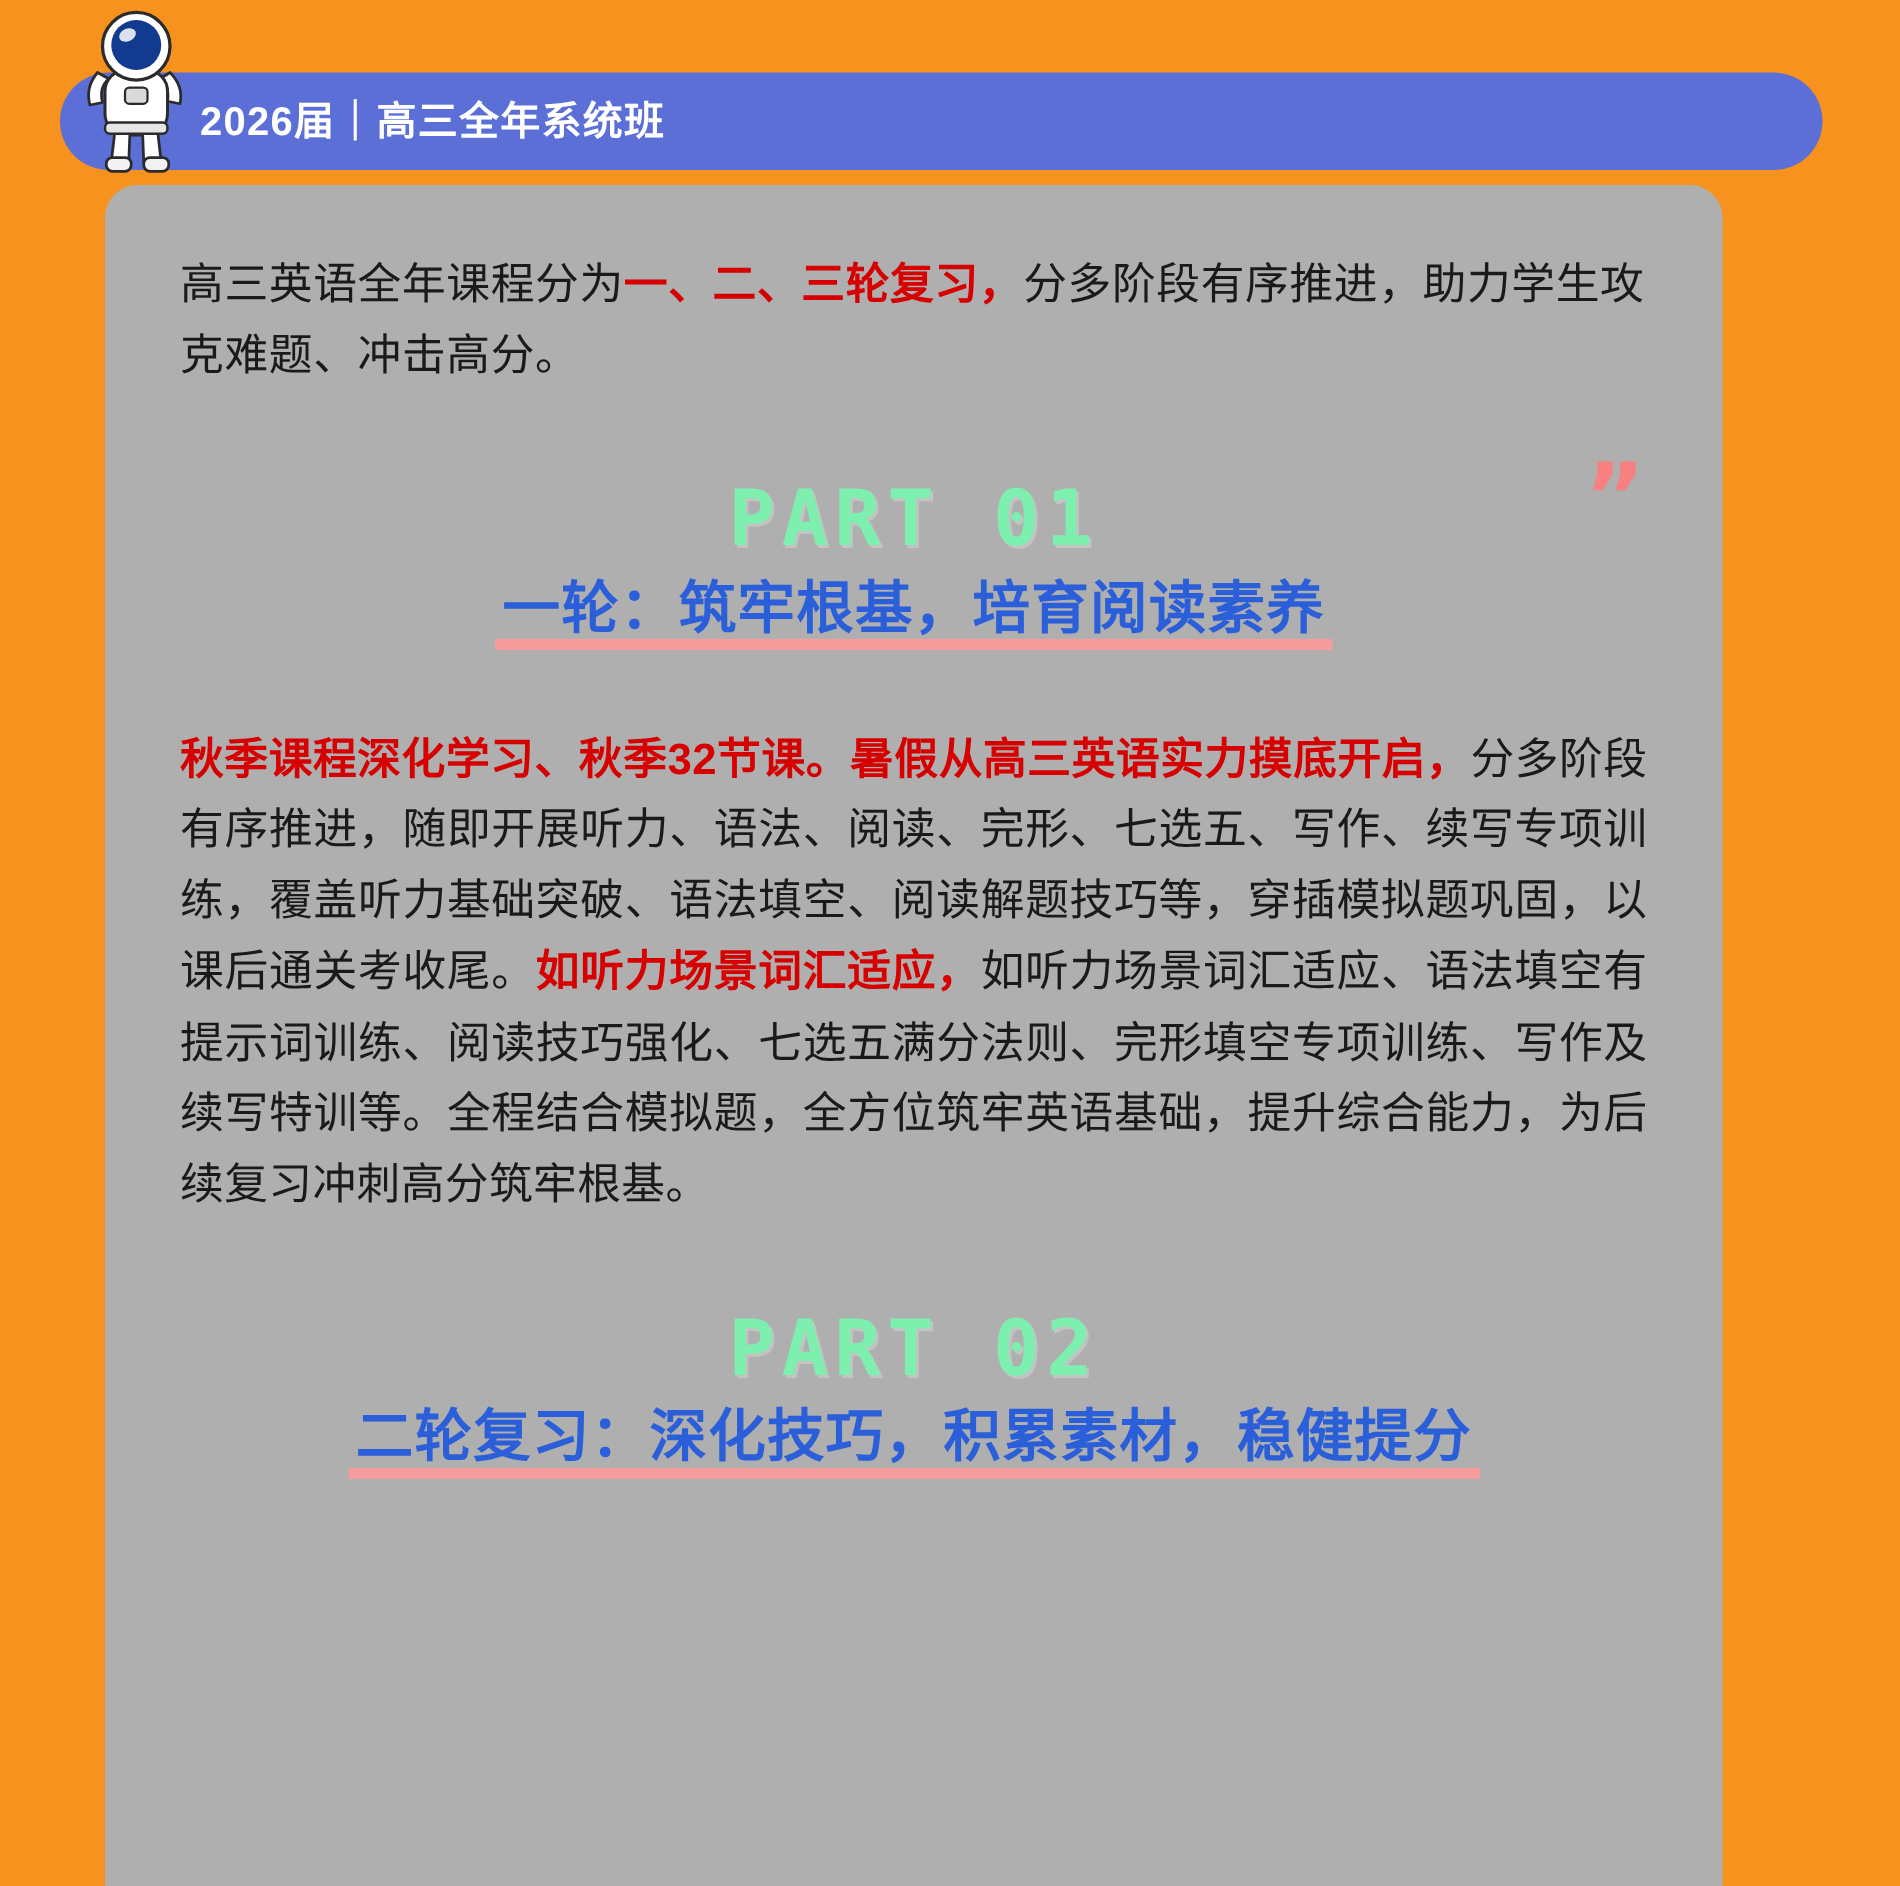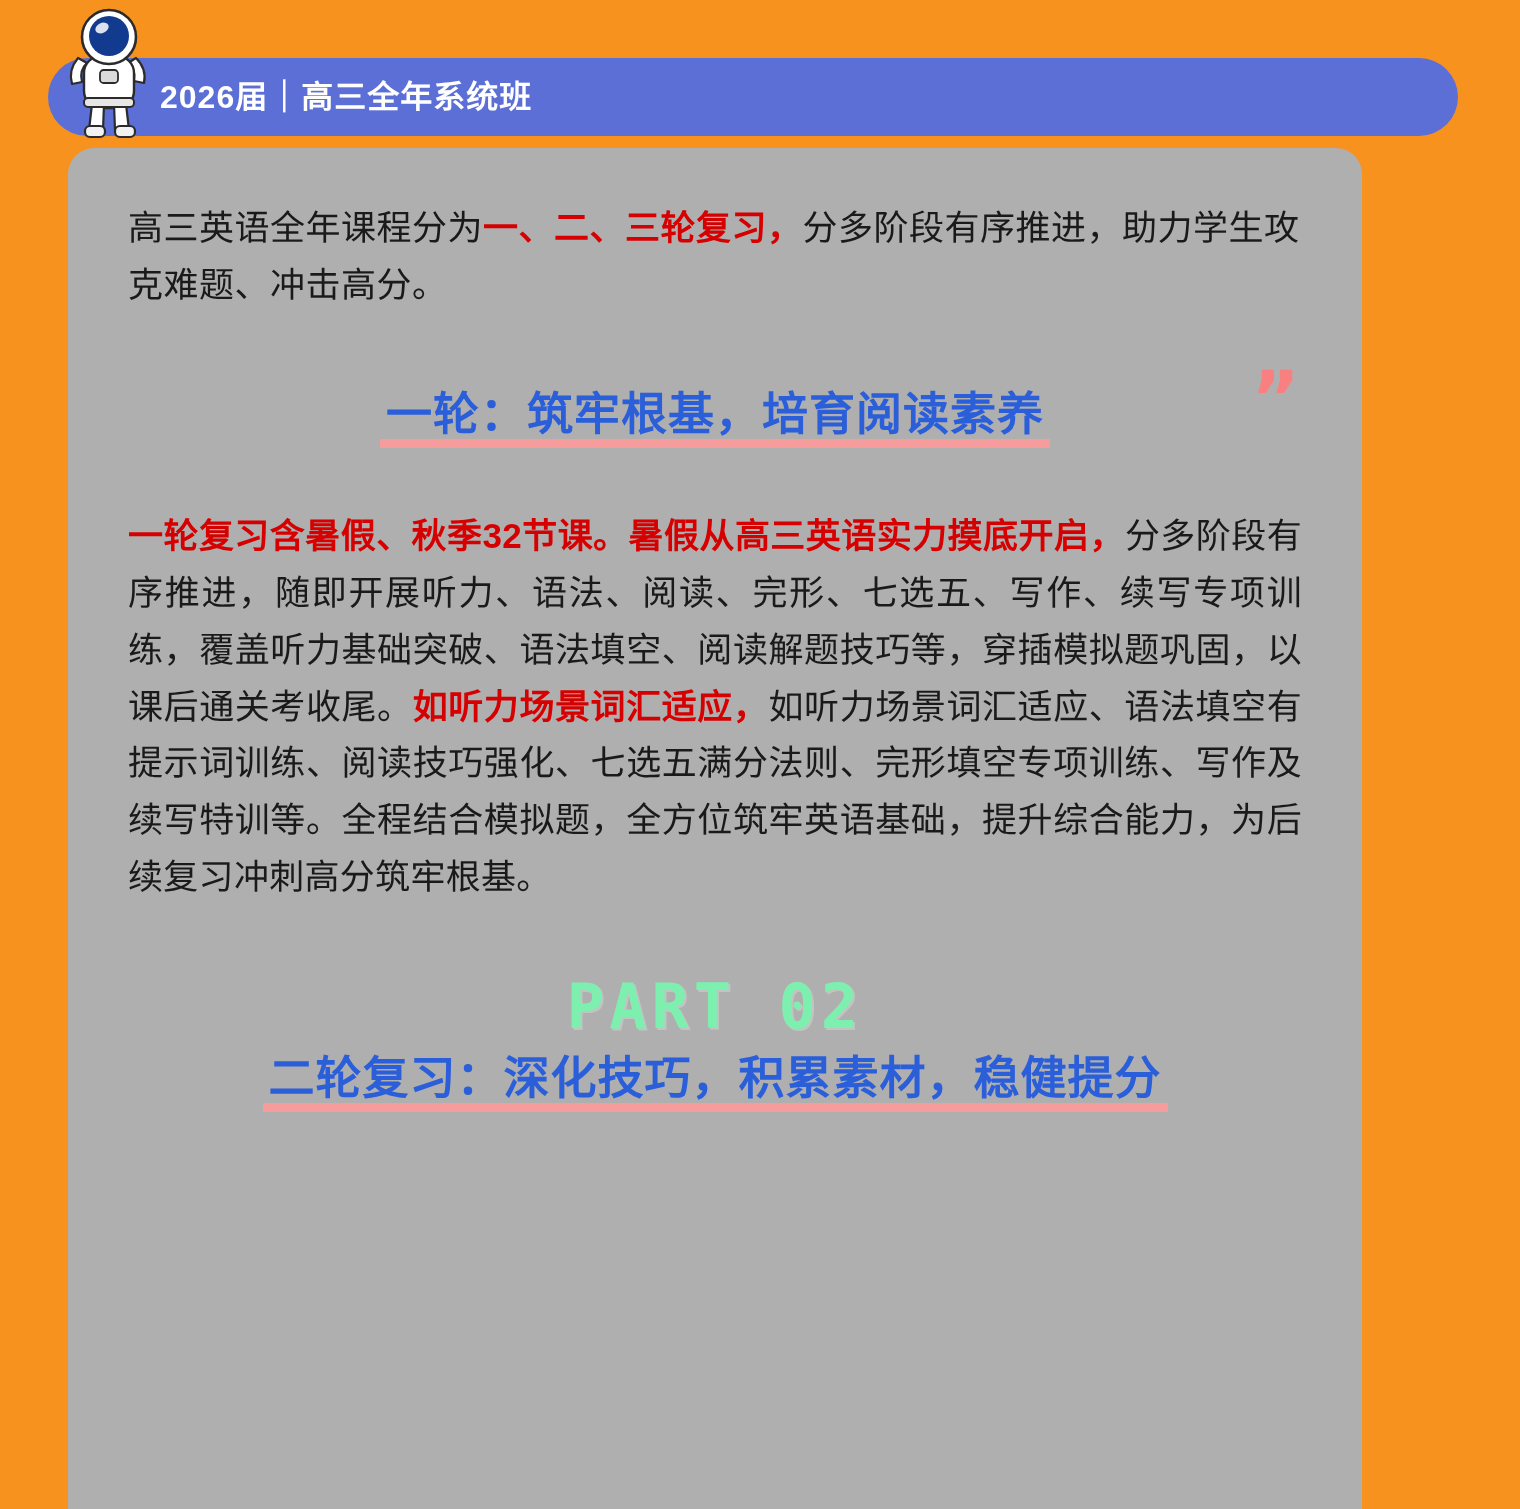--- a/index.html
+++ b/index.html
@@ -45,21 +45,21 @@
     position: absolute;
     left: 62px;
     top: 6px;
     width: 96px;
     height: 140px;
   }
 
   
   .card {
     position: absolute;
-    left: 68px;
+    left: 84px;
     top: 148px;
     width: 1294px;
     height: 1361px;
     background: #AFAFAF;
     border-radius: 26px 26px 0 0;
     box-sizing: border-box;
     overflow: hidden;
   }
 
   .intro {
@@ -161,26 +161,27 @@
 
   <div class="header-title">2026届｜高三全年系统班</div>
 </div>
 
 <div class="card">
 
   <p class="intro"><span>高三英语全年课程分为</span><span class="red">一、二、三轮复习，</span><span>分多阶段有序推进，助力学生攻克难题、冲击高分。</span></p>
 
   <div class="part-block">
     <div class="part-inner">
+      <div class="part-label">PART 01</div>
       <div class="part-sub">一轮：筑牢根基，培育阅读素养</div>
       <span class="quote-mark q1">”</span>
     </div>
   </div>
 
-  <p class="para"><span class="red">一轮复习含暑假、秋季32节课。暑假从高三英语实力摸底开启，</span><span>分多阶段有序推进，随即开展听力、语法、阅读、完形、七选五、写作、续写专项训练，覆盖听力基础突破、语法填空、阅读解题技巧等，穿插模拟题巩固，以课后通关考收尾。</span><span class="red">如听力场景词汇适应，</span><span>如听力场景词汇适应、语法填空有提示词训练、阅读技巧强化、七选五满分法则、完形填空专项训练、写作及续写特训等。全程结合模拟题，全方位筑牢英语基础，提升综合能力，为后续复习冲刺高分筑牢根基。</span></p>
+  <p class="para"><span class="red">秋季课程深化学习、秋季32节课。暑假从高三英语实力摸底开启，</span><span>分多阶段有序推进，随即开展听力、语法、阅读、完形、七选五、写作、续写专项训练，覆盖听力基础突破、语法填空、阅读解题技巧等，穿插模拟题巩固，以课后通关考收尾。</span><span class="red">如听力场景词汇适应，</span><span>如听力场景词汇适应、语法填空有提示词训练、阅读技巧强化、七选五满分法则、完形填空专项训练、写作及续写特训等。全程结合模拟题，全方位筑牢英语基础，提升综合能力，为后续复习冲刺高分筑牢根基。</span></p>
 
   <div class="part-block">
     <div class="part-inner">
       <div class="part-label">PART 02</div>
       <div class="part-sub">二轮复习：深化技巧，积累素材，稳健提分</div>
       
     </div>
   </div>
 
 

